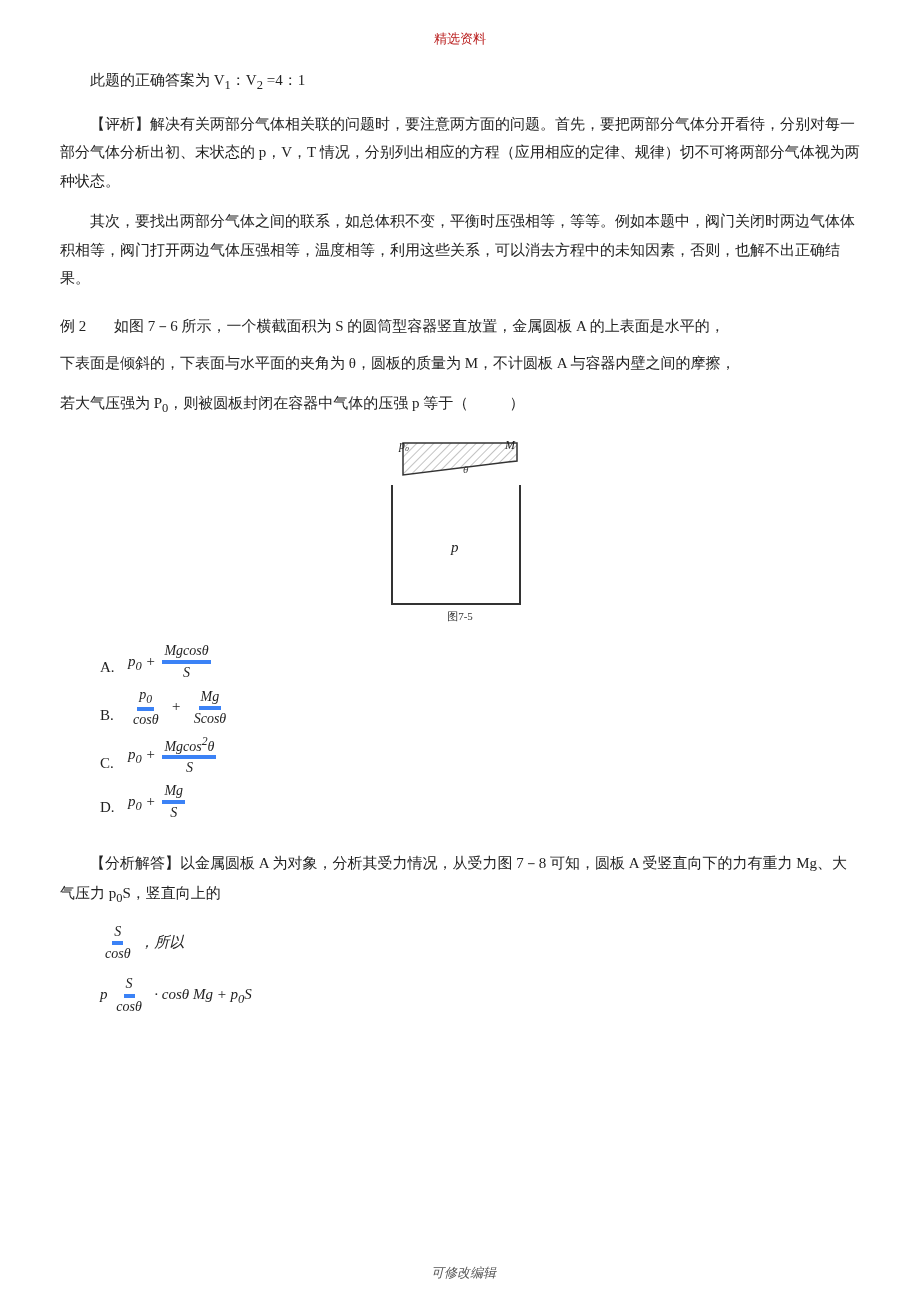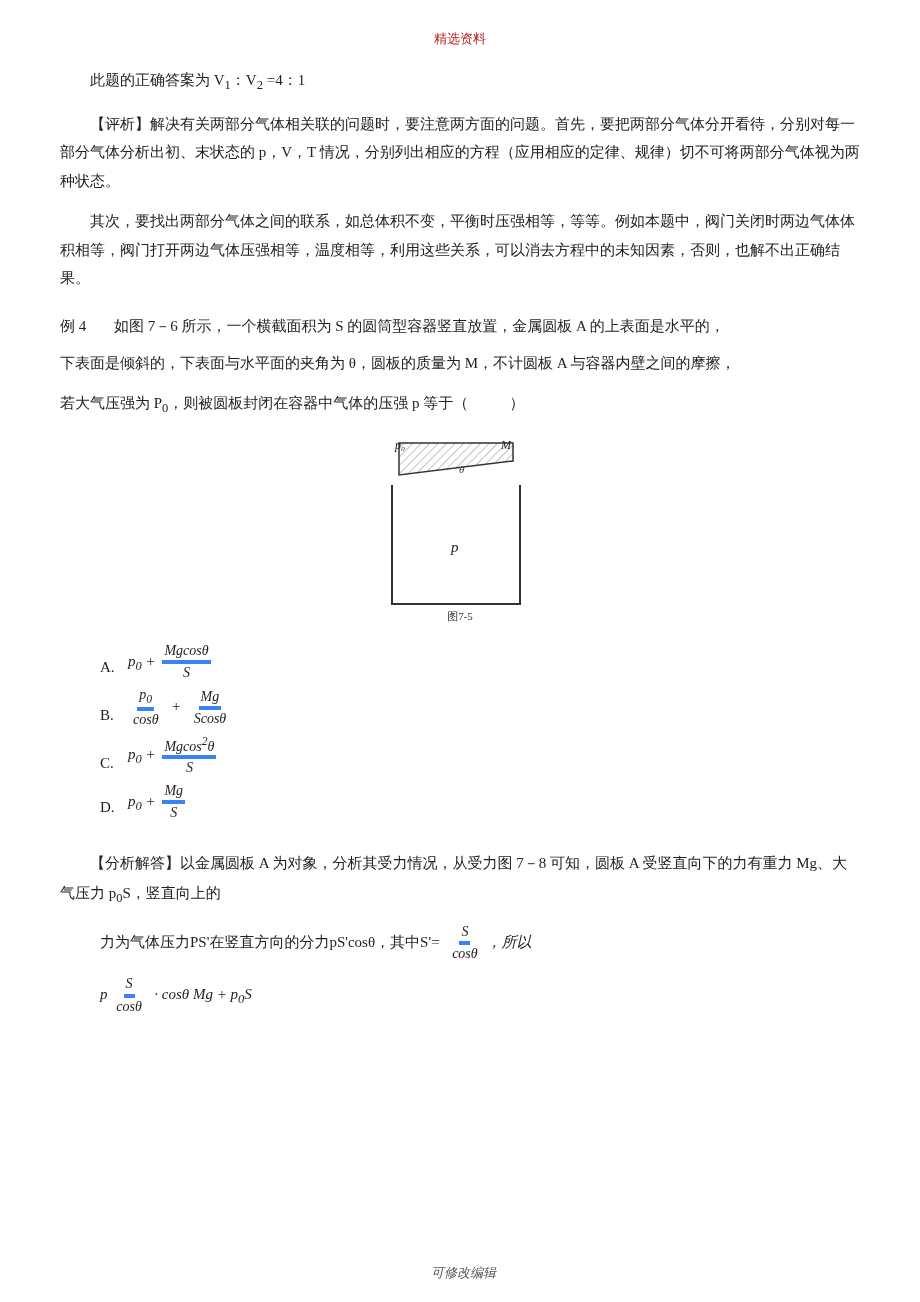--- a/index.html
+++ b/index.html
@@ -130,32 +130,32 @@
 
 <div class="section indent">
   <span class="bold-bracket">【评析】</span><span>解决有关两部分气体相关联的问题时，要注意两方面的问题。首先，要把两部分气体分开看待，分别对每一部分气体分析出初、末状态的 p，V，T 情况，分别列出相应的方程（应用相应的定律、规律）切不可将两部分气体视为两种状态。</span>
 </div>
 
 <div class="section indent">
   <span>其次，要找出两部分气体之间的联系，如总体积不变，平衡时压强相等，等等。例如本题中，阀门关闭时两边气体体积相等，阀门打开两边气体压强相等，温度相等，利用这些关系，可以消去方程中的未知因素，否则，也解不出正确结果。</span>
 </div>
 
 <div class="example-line">
-  <span style="margin-right: 24px;">例 4</span>
+  <span style="margin-right: 24px;">例 2</span>
   <span>如图 7－6 所示，一个横截面积为 S 的圆筒型容器竖直放置，金属圆板 A 的上表面是水平的，</span>
 </div>
 <div class="section">
   <span>下表面是倾斜的，下表面与水平面的夹角为 θ，圆板的质量为 M，不计圆板 A 与容器内壁之间的摩擦，</span>
 </div>
 <div class="section">
   <span>若大气压强为 P<sub>0</sub>，则被圆板封闭在容器中气体的压强 p 等于（&nbsp;&nbsp;&nbsp;&nbsp;&nbsp;&nbsp;&nbsp;&nbsp;&nbsp;&nbsp;&nbsp;）</span>
 </div>
 
 <div class="diagram-container">
-  <div style="position:relative; width:139px;">
+  <div style="position:relative; width:139px;text-align:center;">
     
     <svg width="130" height="42">
 
       <defs>
         <pattern id="hatch" width="6" height="6" patternUnits="userSpaceOnUse" patternTransform="rotate(45)">
           <line x1="0" y1="0" x2="0" y2="6" stroke="#888" stroke-width="1"></line>
         </pattern>
       </defs>
 
       <polygon points="8,4 122,4 122,22 8,36" fill="url(#hatch)" stroke="#333" stroke-width="1.5"></polygon>
@@ -225,21 +225,20 @@
       </span>
     </span>
   </div>
 </div>
 
 <div class="analysis-section indent">
   <span class="bold-bracket">【分析解答】</span><span>以金属圆板 A 为对象，分析其受力情况，从受力图 7－8 可知，圆板 A 受竖直向下的力有重力 Mg、大气压力 p<sub>0</sub>S，竖直向上的</span>
 </div>
 
 <div class="math-line">
-  <span style="font-style:normal;">力为气体压力PS'在竖直方向的分力pS'cosθ，其中S'=&nbsp;</span>
   <span class="fraction" style="font-style:italic;">
     <span class="num">S</span>
     <span class="den">cosθ</span>
   </span>
   <span>，所以</span>
 </div>
 
 <div class="math-line">
   <span style="font-style:italic;">
     p

